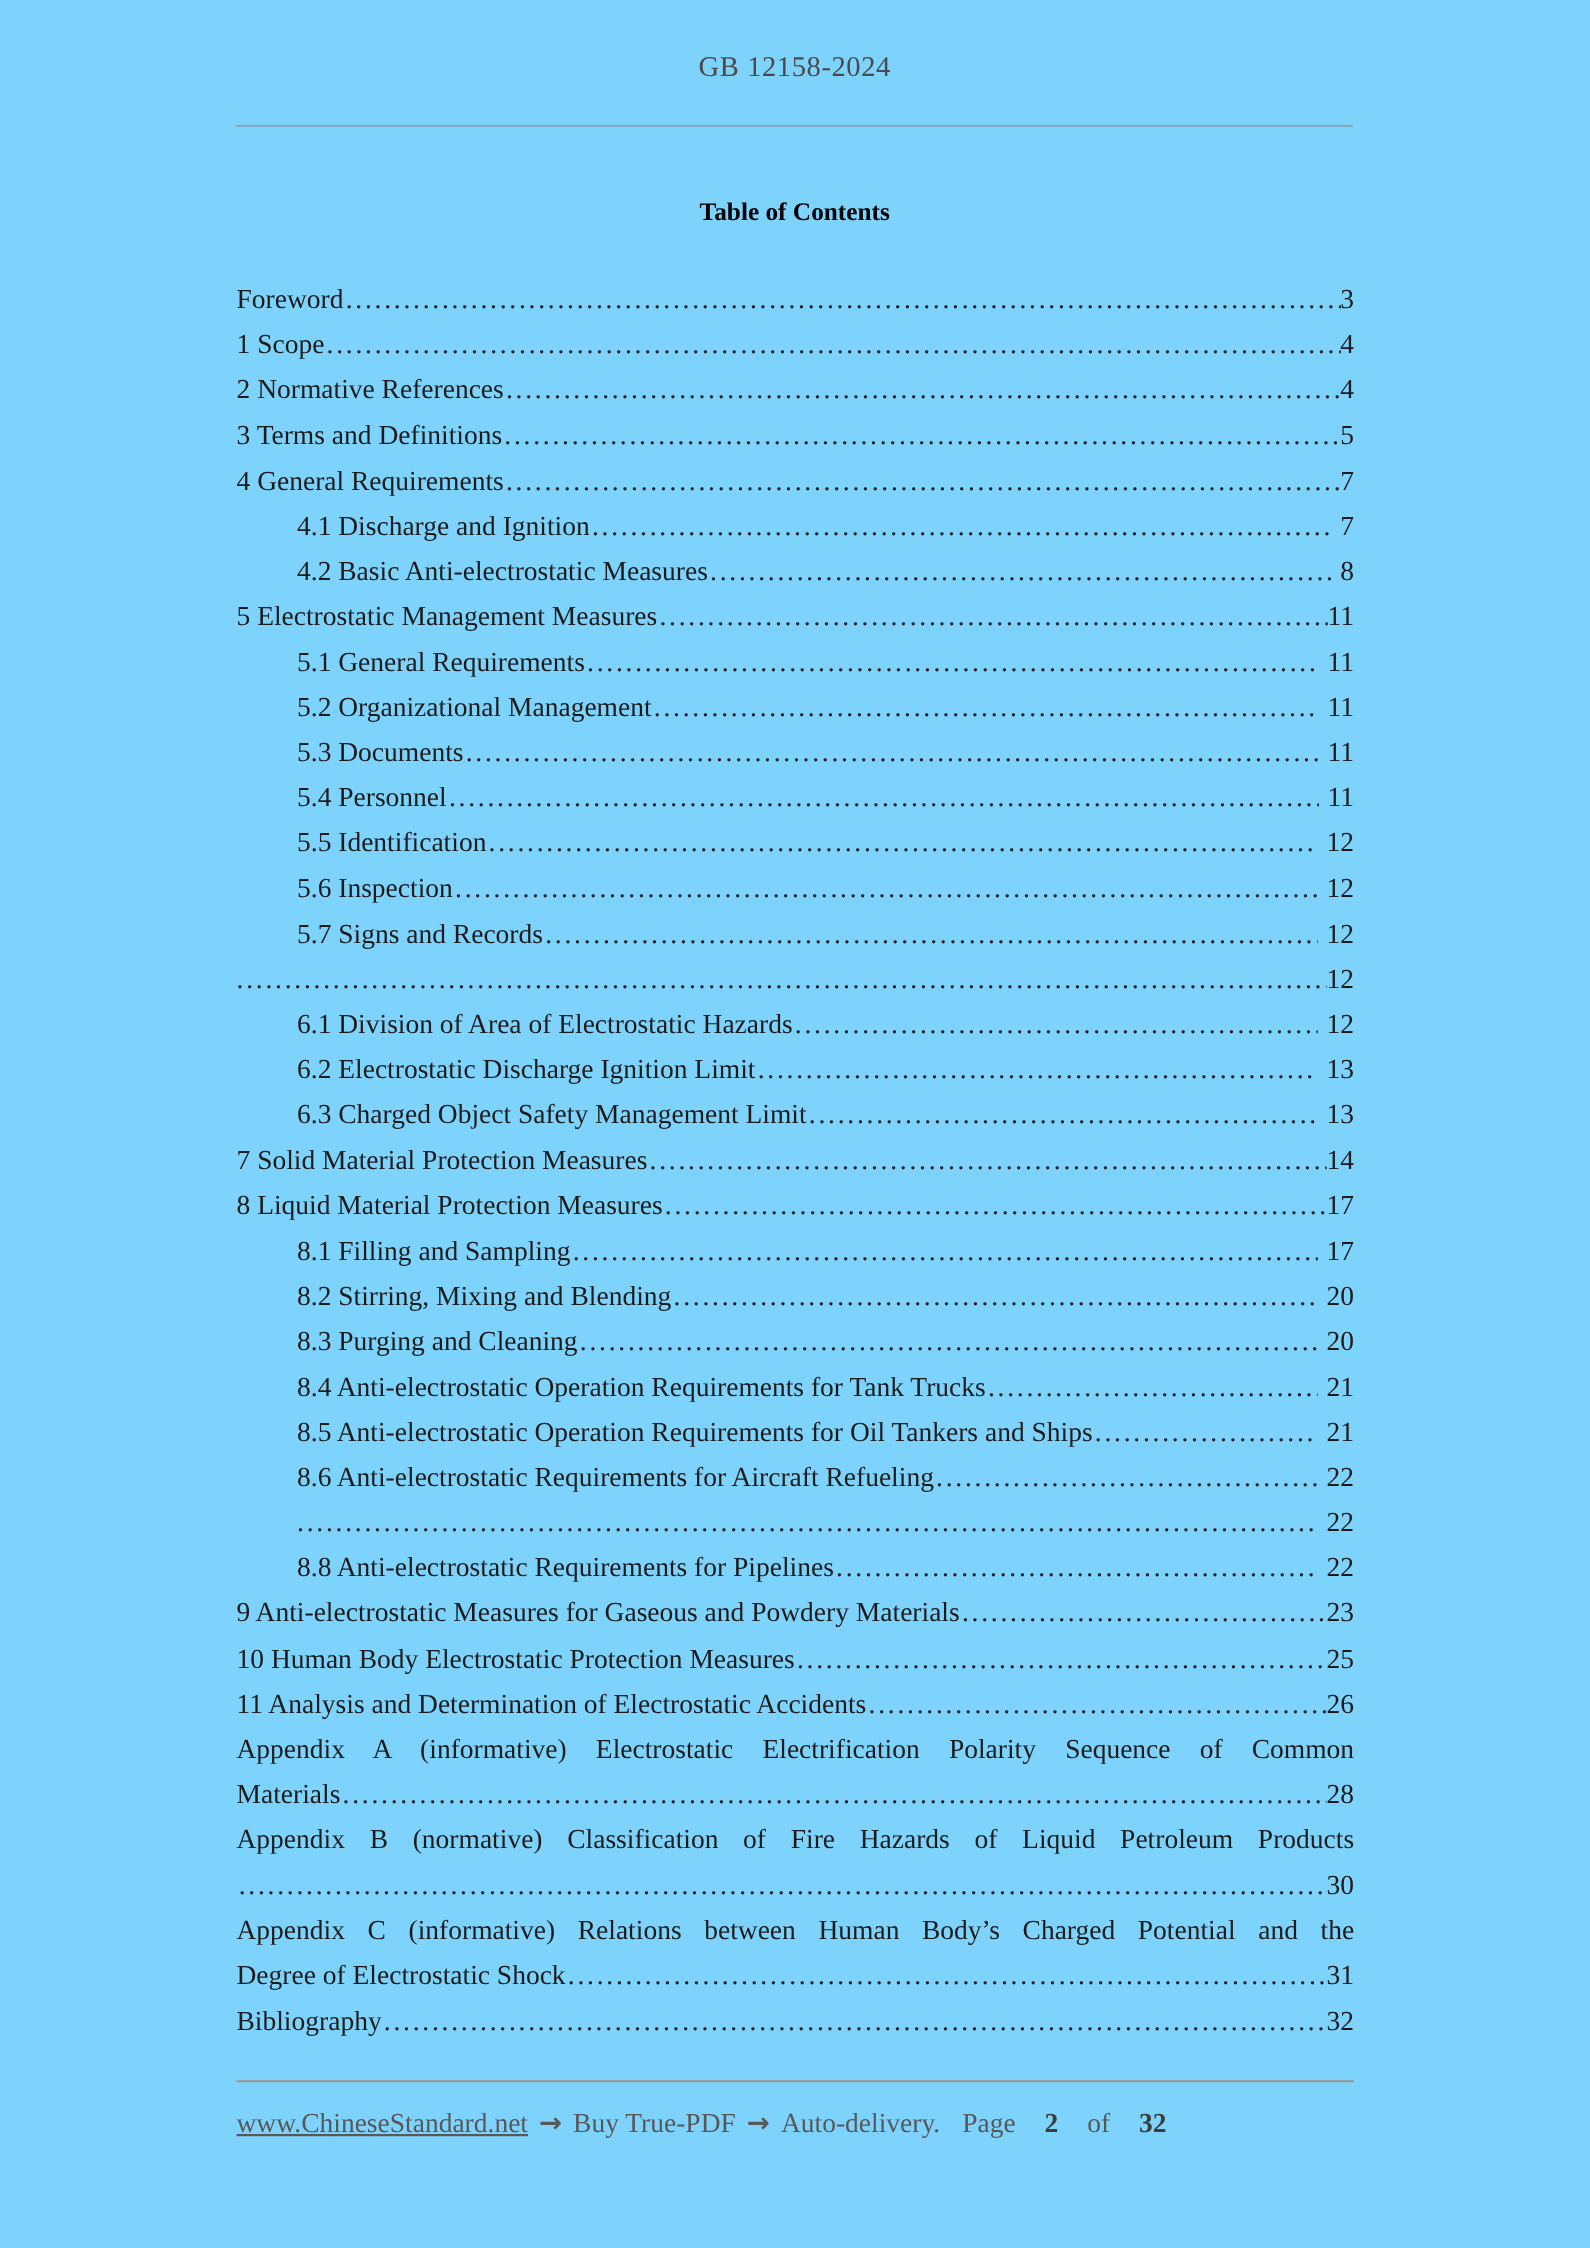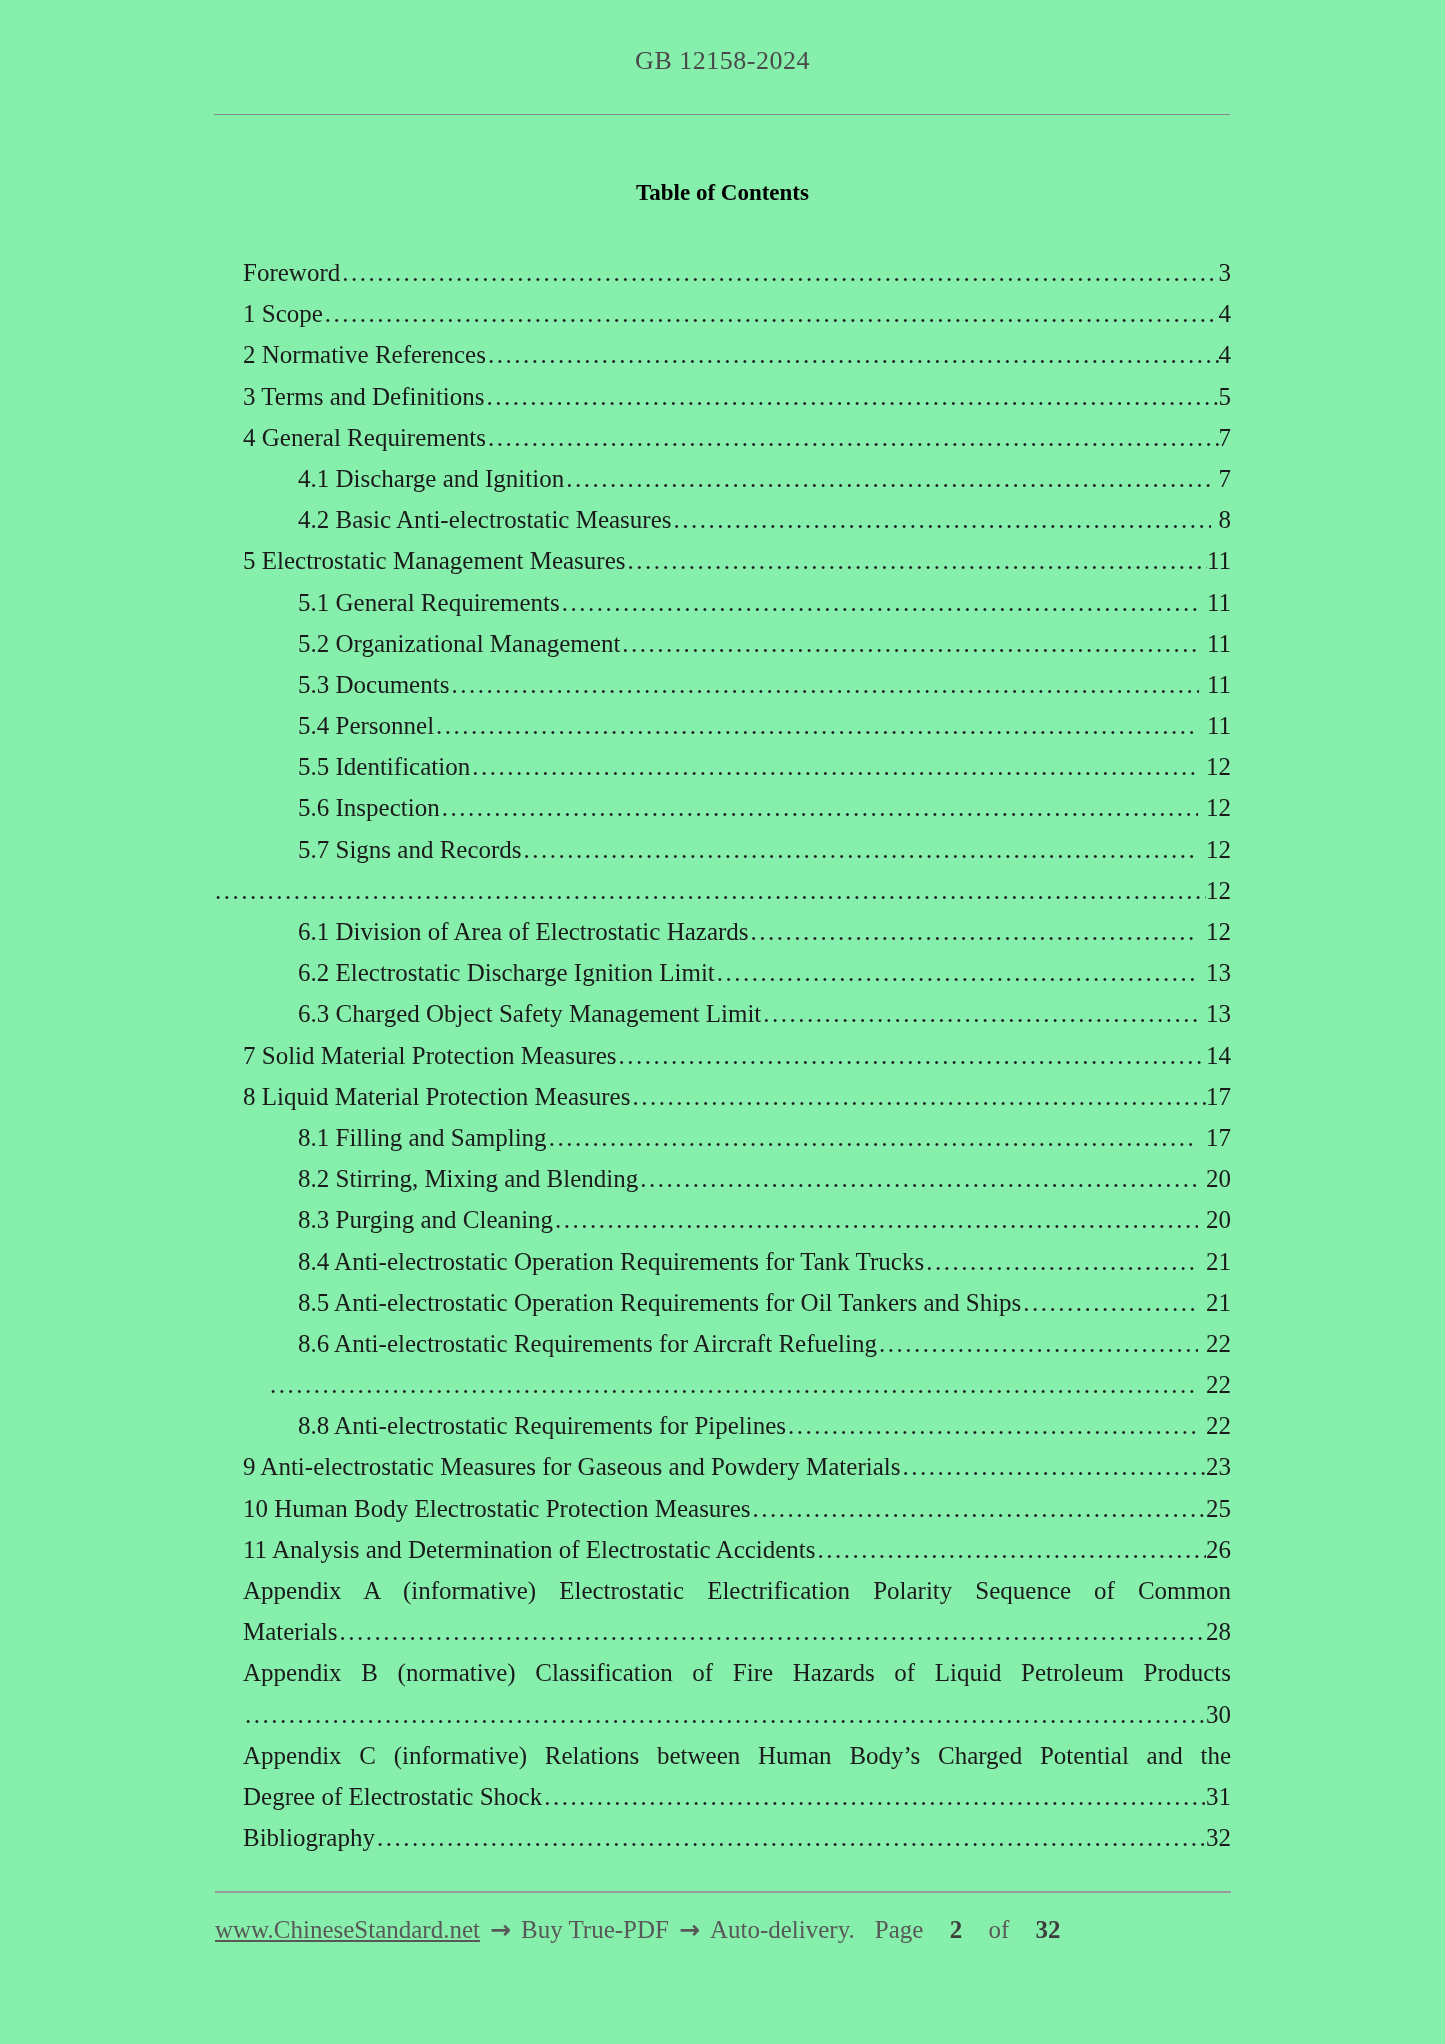--- a/index.html
+++ b/index.html
@@ -1,20 +1,20 @@
 <!DOCTYPE html>
 <html><head>
 <meta charset="utf-8">
 <style>
   html, body { margin: 0; padding: 0; background: #ffffff; }
   .page {
     position: relative;
     width: 1445px;
     height: 2044px;
-    background: #86efac;
+    background: #7dd3fc;
     font-family: "Liberation Serif", "DejaVu Serif", serif;
     color: #1b1b1b;
     overflow: hidden;
   }
   .doc-number {
     position: absolute;
     top: 46px;
     left: 0;
     width: 100%;
     text-align: center;
@@ -47,21 +47,21 @@
     width: 1016px;
     font-size: 25px;
     line-height: 41.2px;
   }
   .toc-row {
     display: flex;
     align-items: baseline;
     height: 41.2px;
   }
   .toc-row.indent { padding-left: 55px; }
-  .toc-row .label { white-space: nowrap; padding-right: 2px; margin-left: 28px; }
+  .toc-row .label { white-space: nowrap; padding-right: 2px; }
   .toc-row .dots {
     flex: 1 1 auto;
     min-width: 0;
     overflow: hidden;
     white-space: nowrap;
   }
   .toc-row .dots::after {
     content: "..........................................................................................................................................................................................................";
     letter-spacing: 2.5px;
   }

